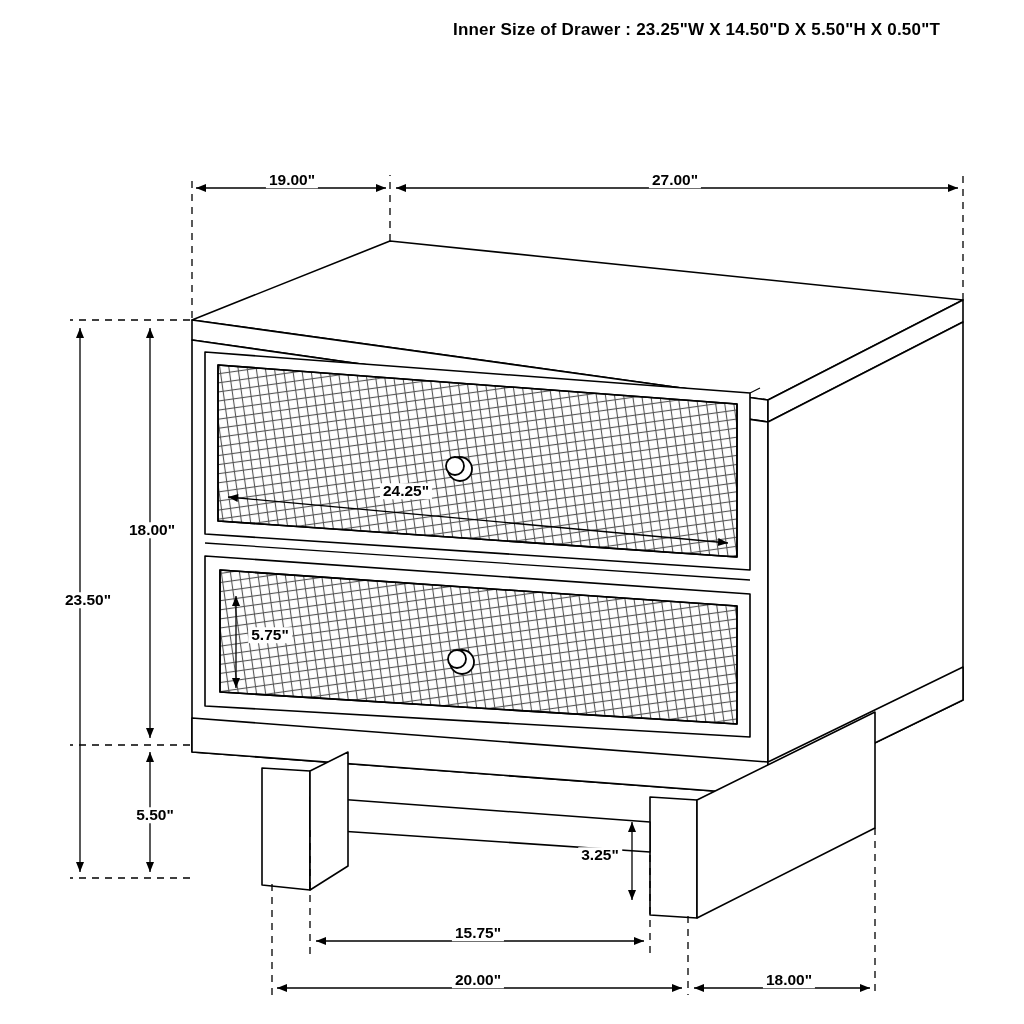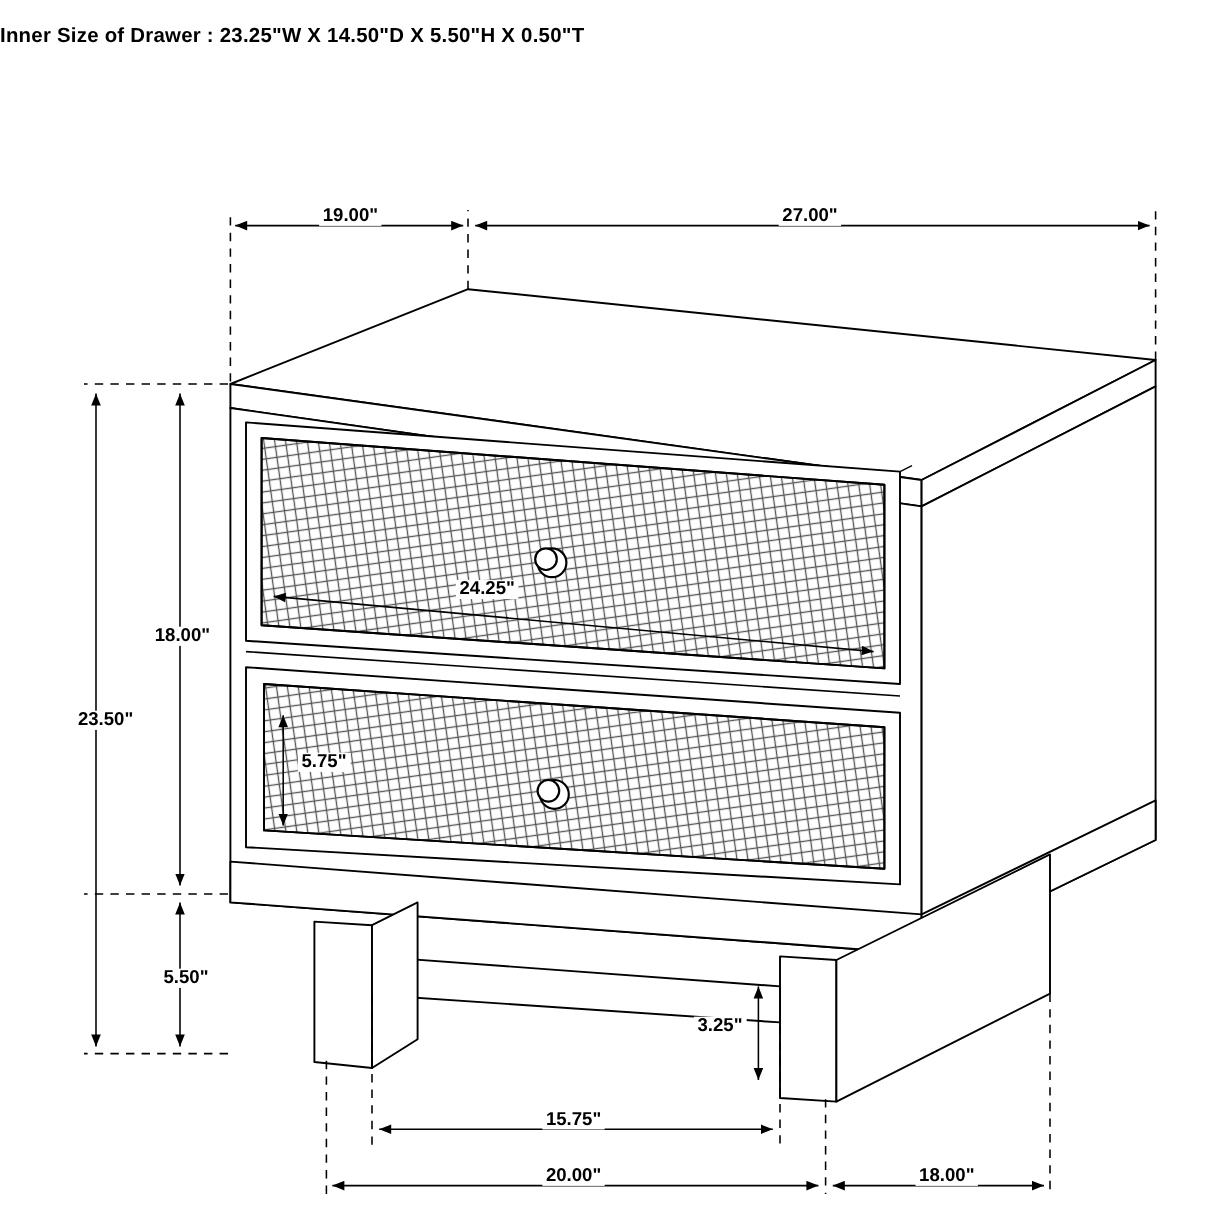--- a/index.html
+++ b/index.html
@@ -19,21 +19,21 @@
     position: absolute;
     left: 0; top: 0;
     width: 1024px;
     height: 1024px;
   }
   .title {
     position: absolute;
     left: 0;
     top: 20px;
     width: 940px;
-    text-align: left;
+    text-align: right;
     font-size: 17px;
     font-weight: bold;
     letter-spacing: 0.2px;
   }
   svg {
     position: absolute;
     left: 0;
     top: 0;
   }
   .dimlabel {

